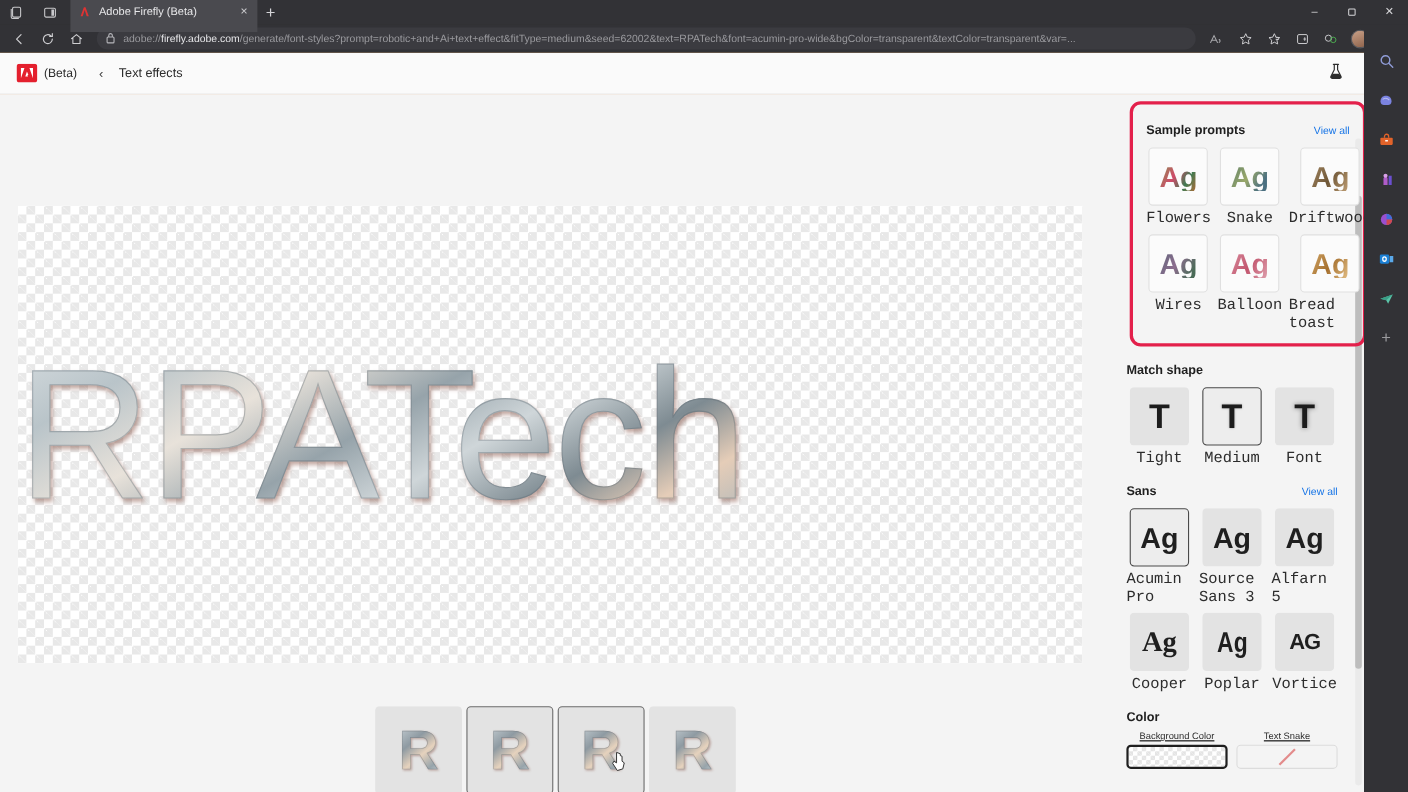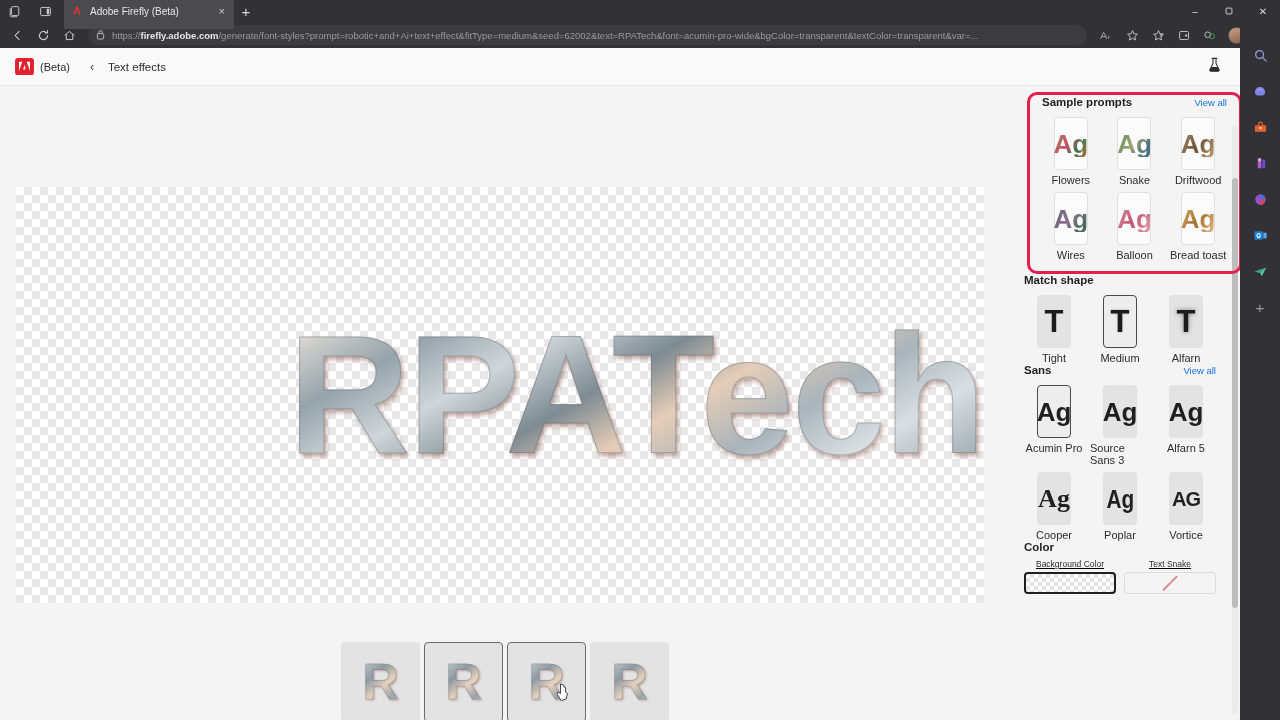--- a/index.html
+++ b/index.html
@@ -45,21 +45,21 @@
   .urlbar {
     flex: 1; height: 20px; background: #3b3b40; border-radius: 10px;
     display: flex; align-items: center; padding: 0 8px; margin: 0 6px;
     overflow: hidden;
   }
   .lock { font-size: 9px; color: #b6b6ba; margin-right: 7px; }
   .urltext {
     font-size: 9.5px; color: #9a9a9e; white-space: nowrap; overflow: hidden;
     text-overflow: ellipsis; flex: 1;
   }
-  .urltext b { color: #e6e6e8; font-weight: 700; }
+  .urltext b { color: #e6e6e8; font-weight: 400; }
   .tr-icons { display: flex; align-items: center; }
   .avatar {
     width: 17px; height: 17px; border-radius: 50%;
     background: linear-gradient(160deg,#c8a088,#8d6149);
     margin: 0 5px; border: 1px solid #5a5a5f;
   }
 
   
   .edgebar {
     position: absolute; right: 0; top: 22px; width: 40px; bottom: 0;
@@ -94,23 +94,23 @@
     background-color: #fff;
     background-image:
       linear-gradient(45deg, #e8e8e8 25%, transparent 25%, transparent 75%, #e8e8e8 75%),
       linear-gradient(45deg, #e8e8e8 25%, transparent 25%, transparent 75%, #e8e8e8 75%);
     background-size: 16px 16px;
     background-position: 0 0, 8px 8px;
     overflow: hidden;
   }
   .artword {
     position: absolute; left: 0; right: 0; top: 50%; transform: translateY(-50%);
-    text-align: right;
+    text-align: left;
     font-family: "Liberation Sans", sans-serif;
-    font-weight: 700; font-size: 168px; letter-spacing: -2px;
+    font-weight: 400; font-size: 168px; letter-spacing: -2px;
     line-height: 1;
     background: linear-gradient(150deg,
         #d7dde0 0%, #b9c4c9 12%, #e8e2da 24%, #96a3aa 36%,
         #cfd6d9 46%, #7e8b92 57%, #e5cdb8 66%, #a9b4ba 76%,
         #d9dfe2 86%, #8e9aa1 100%);
     -webkit-background-clip: text;
     background-clip: text;
     color: transparent;
     -webkit-text-stroke: 1px rgba(90,100,108,.35);
     filter: drop-shadow(2px 3px 2px rgba(120,60,45,.45));
@@ -141,46 +141,46 @@
 
   
   .panel {
     position: absolute; right: 0; top: 38px; width: 230px; bottom: 0;
     background: #f4f4f4; overflow: hidden;
   }
   .panel-scroll { position: absolute; inset: 0 10px 0 0; padding: 6px 14px 0 14px; }
 
   .highlight-box {
     border: 3px solid #e3204b; border-radius: 10px;
-    padding: 1px 12px 10px 12px; margin: 60px 0 0 0;
+    padding: 18px 12px 10px 12px; margin: 60px 0 0 0;
     position: absolute; left: 3px; top: 65px; width: 215px;
   }
   .sec-head { display: flex; align-items: baseline; justify-content: space-between; }
   .sec-title { font-size: 11.5px; font-weight: 700; color: #1f1f1f; }
   .viewall { font-size: 9.5px; color: #1473e6; }
 
   .grid3 { display: grid; grid-template-columns: repeat(3, 1fr); gap: 6px; margin-top: 9px; }
   .cell { display: flex; flex-direction: column; align-items: center; }
   .swatch {
-    width: 34px; height: 53px; background: #e3e3e3; border-radius: 4px;
+    width: 54px; height: 53px; background: #e3e3e3; border-radius: 4px;
     display: flex; align-items: center; justify-content: center;
     border: 1.5px solid transparent;
   }
   .swatch.white { background: #fbfbfb; border: 1px solid #e0e0e0; }
   .swatch.sel { border: 1.5px solid #4a4a4a; background: #ededed; }
-  .cell-label { font-size: 11px; color: #2c2c2c; margin-top: 4px; }
+  .cell-label { font-size: 14px; color: #2c2c2c; margin-top: 4px; font-family: Liberation Mono, monospace; }
   .ag { font-weight: 700; font-size: 26px; line-height: 1; color: #1f1f1f; }
   .ag.tex-flowers { background: linear-gradient(120deg,#7f9a4e,#d14b6a 40%,#3f7a52 70%,#c06a34); -webkit-background-clip:text; background-clip:text; color:transparent;}
   .ag.tex-snake { background: linear-gradient(120deg,#5d7f6b,#9aa86a 45%,#4a6f80 80%); -webkit-background-clip:text; background-clip:text; color:transparent;}
   .ag.tex-driftwood { background: linear-gradient(120deg,#a68a66,#6e5636 50%,#c4a277); -webkit-background-clip:text; background-clip:text; color:transparent;}
   .ag.tex-wires { background: linear-gradient(120deg,#5b6478,#8d6e8f 45%,#4a6b57 85%); -webkit-background-clip:text; background-clip:text; color:transparent;}
   .ag.tex-balloon { background: linear-gradient(120deg,#d98fa0,#c2566e 50%,#e0a5b1); -webkit-background-clip:text; background-clip:text; color:transparent;}
   .ag.tex-toast { background: linear-gradient(120deg,#d4a96a,#a5702f 50%,#e6c289); -webkit-background-clip:text; background-clip:text; color:transparent;}
 
-  .section { margin-top: 0; }
+  .section { margin-top: 16px; }
   .tglyph { font-weight: 700; font-size: 31px; line-height: 1; color: #1c1c1c; }
   .tglyph.med { text-shadow: 0 0 2px rgba(0,0,0,.35); }
   .tglyph.loose { text-shadow: 0 0 5px rgba(0,0,0,.45); }
 
   .colorrow { display: flex; gap: 8px; margin-top: 6px; text-decoration: underline; }
   .colorcell { flex: 1; }
   .color-label { font-size: 8.5px; color: #2c2c2c; text-align: center; margin-bottom: 3px; }
   .color-box {
     height: 22px; border-radius: 4px; border: 1.5px solid #dcdcdc; position: relative; overflow: hidden;
   }
@@ -264,21 +264,21 @@
         </svg>
     </div>
 
     <div class="urlbar">
       <span class="lock">
         <svg width="9" height="11" viewBox="0 0 10 12">
             <rect x="1.5" y="5" width="7" height="6" rx="1" fill="none" stroke="#b6b6ba" stroke-width="1.1"></rect>
             <path d="M3.2 5V3.4a1.8 1.8 0 0 1 3.6 0V5" fill="none" stroke="#b6b6ba" stroke-width="1.1"></path>
           </svg>
       </span>
-      <span class="urltext"><span>https://</span><b>firefly.adobe.com</b><span>/generate/font-styles?prompt=robotic+and+Ai+text+effect&amp;fitType=medium&amp;seed=62002&amp;text=RPATech&amp;font=acumin-pro-wide&amp;bgColor=transparent&amp;textColor=transparent&amp;var=...</span></span>
+      <span class="urltext"><span>adobe://</span><b>firefly.adobe.com</b><span>/generate/font-styles?prompt=robotic+and+Ai+text+effect&amp;fitType=medium&amp;seed=62002&amp;text=RPATech&amp;font=acumin-pro-wide&amp;bgColor=transparent&amp;textColor=transparent&amp;var=...</span></span>
     </div>
 
     <div class="tr-icons">
       <div class="tbtn">
         <svg width="14" height="13" viewBox="0 0 18 16">
             <path d="M2 12L6 4l4 8M3.3 9.5h5.4" fill="none" stroke="#a9a9ad" stroke-width="1.2" stroke-linecap="round"></path>
             <path d="M12 8.5c1.4 1 1.4 2.4 0 3.4" fill="none" stroke="#a9a9ad" stroke-width="1.2" stroke-linecap="round"></path>
           </svg>
       </div>
       <div class="tbtn">
@@ -473,21 +473,21 @@
             <div class="cell">
               <div class="swatch sel">
                   <span class="tglyph med">T</span>
                 </div>
               <span class="cell-label">Medium</span>
             </div>
             <div class="cell">
               <div class="swatch">
                   <span class="tglyph loose">T</span>
                 </div>
-              <span class="cell-label">Alfarn</span>
+              <span class="cell-label">Font</span>
             </div>
           </div>
         </div>
 
         <div class="section">
           <div class="sec-head">
             <span class="sec-title">Sans</span>
             <span class="viewall">View all</span>
           </div>
           <div class="grid3">

